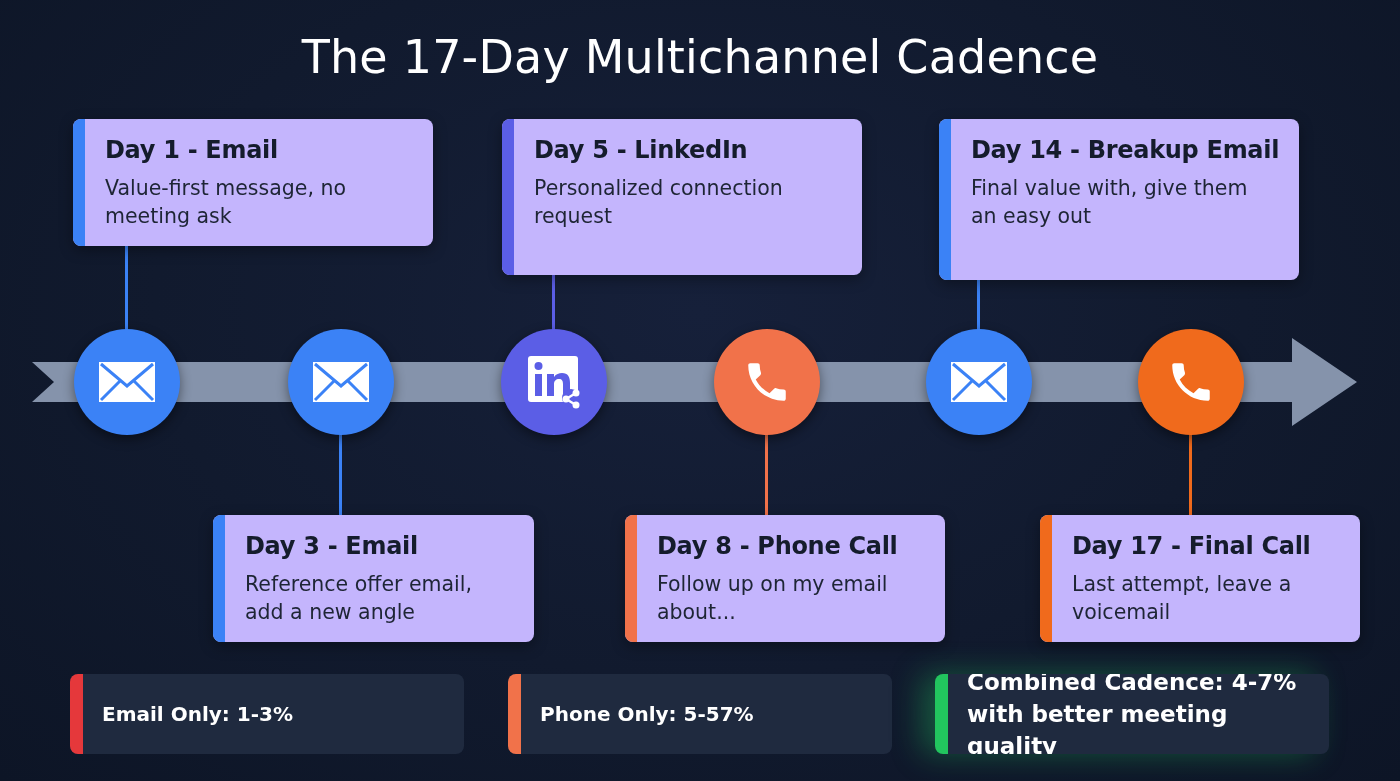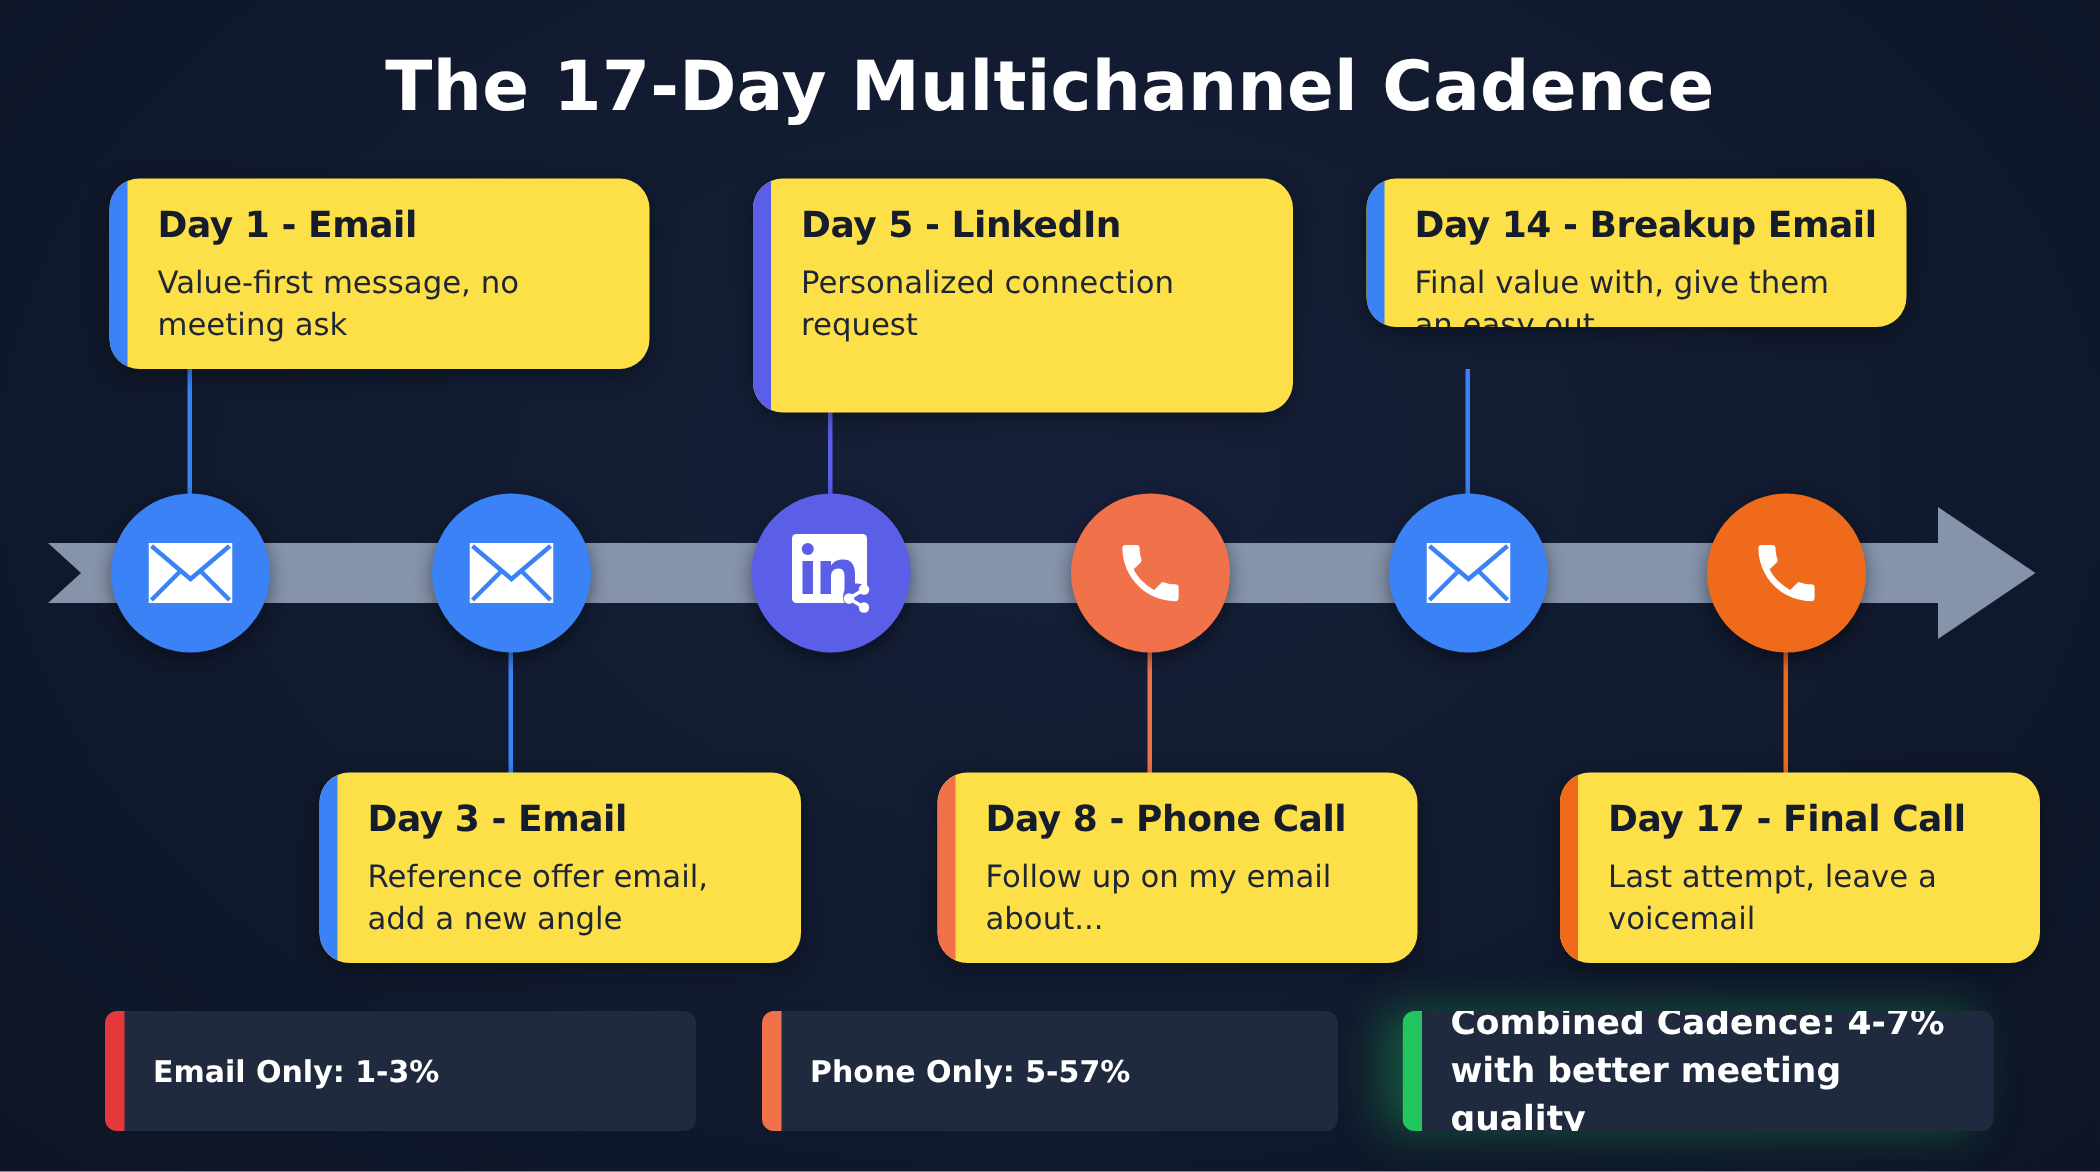--- a/index.html
+++ b/index.html
@@ -3,27 +3,27 @@
   <meta charset="utf-8">
   <style>
     html, body { margin: 0; padding: 0; }
     body {
       width: 1400px; height: 781px; overflow: hidden; position: relative;
       background: radial-gradient(ellipse at 50% 40%, #16203a 0%, #111a2e 55%, #0d1526 100%);
       font-family: "Liberation Sans", "DejaVu Sans", sans-serif;
     }
     .title {
       position: absolute; left: 0; top: 30px; width: 1400px; text-align: center;
-      color: #ffffff; font-size: 46px; font-weight: 700; letter-spacing: 0.2px;
+      color: #ffffff; font-size: 46px; font-weight: 400; letter-spacing: 0.2px;
       font-family: "DejaVu Sans", "Liberation Sans", sans-serif;
     }
     .arrow { position: absolute; left: 0; top: 0; width: 1400px; height: 781px; pointer-events: none; }
     .connector { position: absolute; width: 3px; }
     .card {
-      position: absolute; background: #fde047; border-radius: 20px; overflow: hidden;
+      position: absolute; background: #c4b5fd; border-radius: 8px; overflow: hidden;
       box-shadow: 0 4px 14px rgba(0,0,0,0.35);
     }
     .card .bar { position: absolute; left: 0; top: 0; bottom: 0; width: 12px; }
     .card .head {
       position: absolute; left: 32px; top: 17px; right: 12px;
       font-family: "DejaVu Sans", "Liberation Sans", sans-serif;
       font-weight: 700; font-size: 24px; color: #151c2c; white-space: nowrap; letter-spacing: -0.3px;
     }
     .card .desc {
       position: absolute; left: 32px; top: 55px; right: 16px;
@@ -115,21 +115,21 @@
 <div class="card" style="left:73px; top:119px; width:360px; height:127px;">
   <div class="bar" style="background:#3b82f6;"></div>
   <div class="head">Day 1 - Email</div>
   <div class="desc" style="right:60px;">Value-first message, no meeting ask</div>
 </div>
 <div class="card" style="left:502px; top:119px; width:360px; height:156px;">
   <div class="bar" style="background:#5b5ee6;"></div>
   <div class="head">Day 5 - LinkedIn</div>
   <div class="desc" style="right:40px;">Personalized connection request</div>
 </div>
-<div class="card" style="left:911px; top:119px; width:360px; height:99px;">
+<div class="card" style="left:939px; top:119px; width:360px; height:161px;">
   <div class="bar" style="background:#3b82f6;"></div>
   <div class="head">Day 14 - Breakup Email</div>
   <div class="desc" style="right:20px;">Final value with, give them an easy out</div>
 </div>
 
 <div class="card" style="left:213px; top:515px; width:321px; height:127px;">
   <div class="bar" style="background:#3b82f6;"></div>
   <div class="head">Day 3 - Email</div>
   <div class="desc" style="right:30px;">Reference offer email, add a new angle</div>
 </div>

